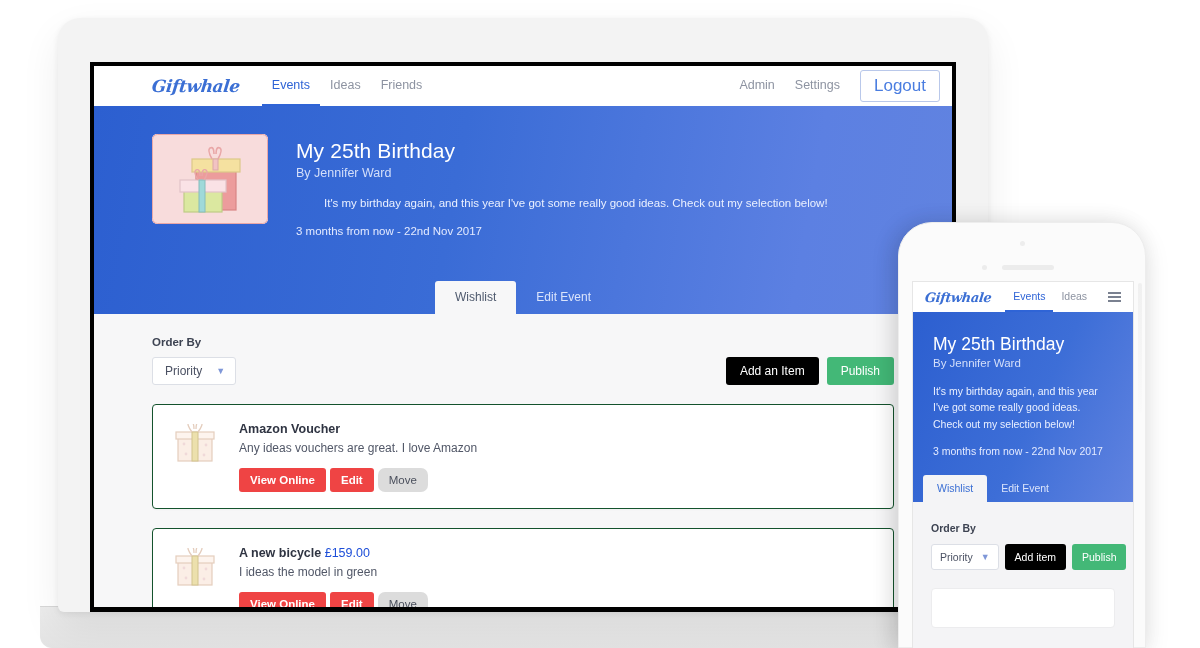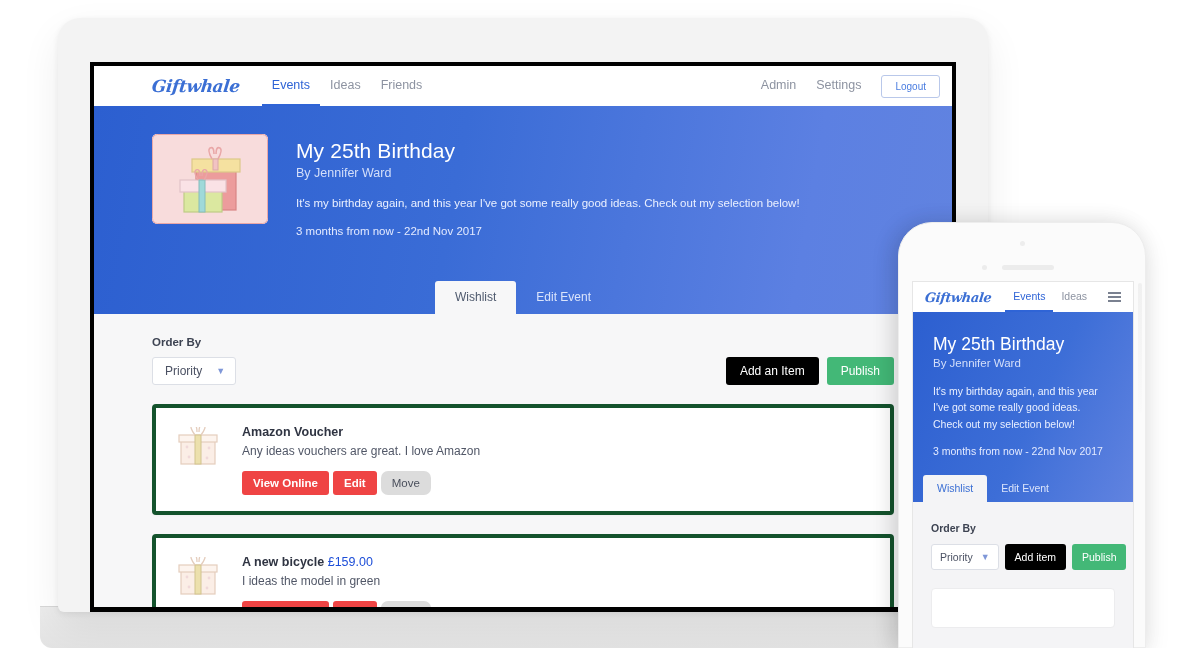--- a/index.html
+++ b/index.html
@@ -55,39 +55,39 @@
     transform: skewX(-6deg); margin-right: 22px;
   }
   .dnav-item {
     font-size: 12.5px; color: #8d93a1; padding: 0 10px;
     display: flex; align-items: center; height: 40px;
     border-bottom: 2px solid transparent;
   }
   .dnav-item.active { color: #2f64d6; border-bottom-color: #2f64d6; }
   .dnav-right .dnav-item { color: #8d93a1; }
   .logout-btn {
-    font-size: 10px; color: #4a7de0; border: 1px solid #b9c8ea;
+    font-size: 17px; color: #4a7de0; border: 1px solid #b9c8ea;
     border-radius: 3px; padding: 5px 13px; margin-left: 10px; background: #fff;
   }
 
   
   .hero {
     position: relative;
     background: linear-gradient(100deg, #2c5fd0 0%, #3a6cd6 42%, #5c80e2 82%, #6183e0 100%);
     padding: 28px 0 0 0; height: 208px;
   }
   .hero-inner { display: flex; padding-left: 58px; }
   .hero-thumb {
     width: 116px; height: 90px; border-radius: 5px; background: #f7d8d8;
     flex: none; position: relative; overflow: hidden;
   }
   .hero-text { margin-left: 28px; padding-top: 4px; color: #fff; }
   .hero-title { font-size: 21px; font-weight: 400; letter-spacing: .1px; line-height: 1.2; }
   .hero-by { font-size: 12.5px; color: #d4dffa; margin-top: 3px; }
-  .hero-desc { font-size: 11.5px; color: #eaf0ff; margin-top: 17px; }
+  .hero-desc { font-size: 11.5px; color: #eaf0ff; margin-top: 17px; margin-left: 28px; }
   .hero-date { font-size: 11.5px; color: #e3eaff; margin-top: 16px; }
 
   .tabs { position: absolute; left: 0; bottom: 0; width: 100%; display: flex; justify-content: center; }
   .tab {
     font-size: 12px; padding: 9px 20px 10px; color: #dbe4fb;
   }
   .tab.active { background: #f7f7f8; color: #4f5a6e; border-radius: 3px 3px 0 0; }
 
   
   .body-area { padding: 22px 58px 0 58px; }
@@ -100,21 +100,21 @@
   }
   .caret { color: #7f97d8; font-size: 9px; }
   .tb-btns { display: flex; gap: 8px; }
   .btn {
     font-size: 12px; color: #fff; border-radius: 3px; padding: 7px 14px; white-space: nowrap;
   }
   .btn-blue { background: #000000; }
   .btn-green { background: #43b877; text-align: right; }
 
   .card {
-    background: #fff; border: 4px solid #14532d; border-radius: 4px;
+    background: #fff; border: 1px solid #14532d; border-radius: 4px;
     margin-top: 19px; padding: 17px 20px 16px 20px; display: flex;
     box-shadow: 0 1px 2px rgba(0,0,0,.03);
   }
   .card-ico { width: 44px; flex: none; padding-top: 2px; }
   .card-body { margin-left: 22px; }
   .card-title { font-size: 12.5px; font-weight: 700; color: #2f3442; }
   .card-price { font-weight: 400; color: #1d4ed8; }
   .card-desc { font-size: 12px; color: #515767; margin-top: 5px; }
   .card-btns { display: flex; gap: 4px; margin-top: 13px; }
   .sbtn { font-size: 11.5px; padding: 6px 11px; border-radius: 3px; color: #fff; }

